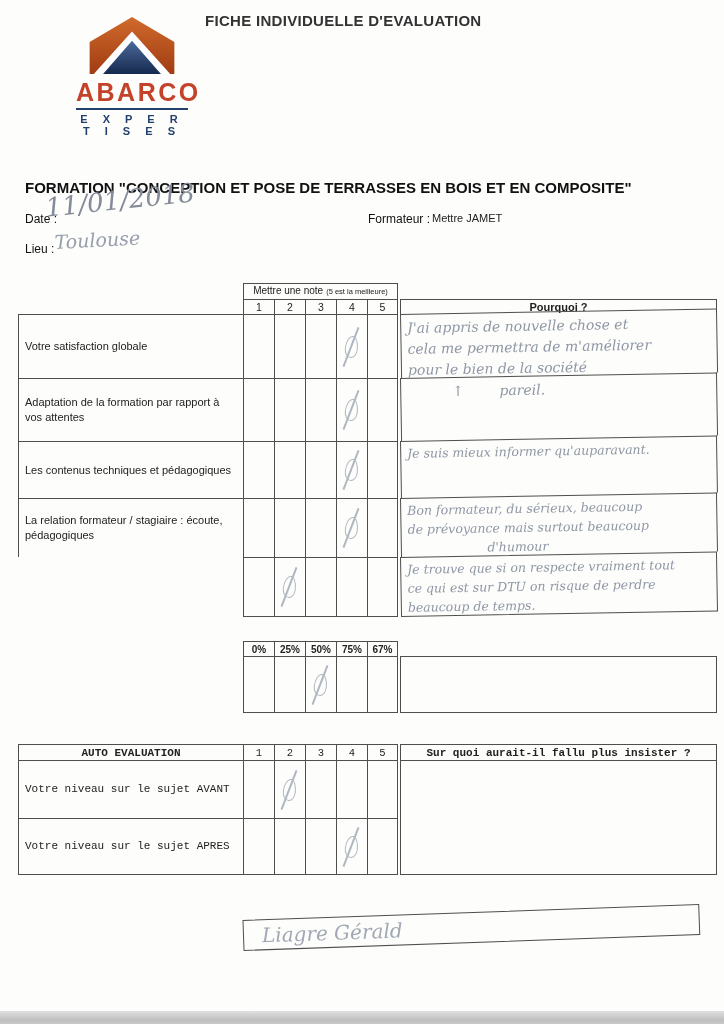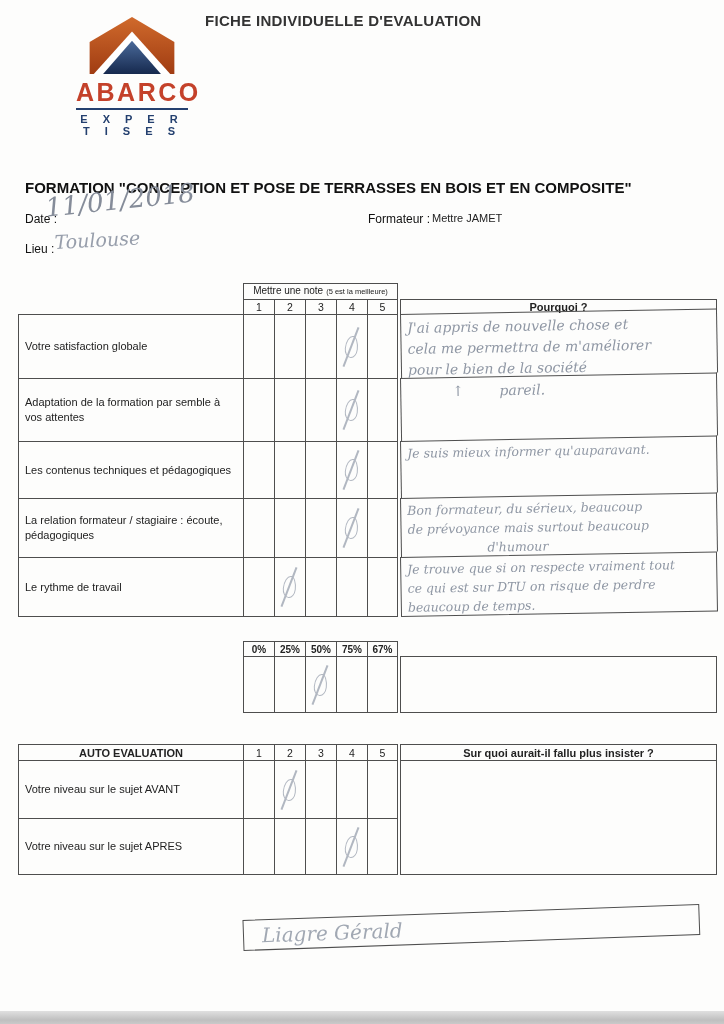--- a/index.html
+++ b/index.html
@@ -26,21 +26,21 @@
                transform:rotate(-6deg); transform-origin:left top; }
   .hand-lieu { position:absolute; left:54px; top:231px; font-size:19px; color:#979eab;
                transform:rotate(-3deg); transform-origin:left top; }
   
   .grid { position:absolute; display:grid; }
   .rt { left:18px; top:283px; grid-template-columns:225px 31px 31px 31px 31px 31px 2px 317px;
         grid-template-rows:16px 15px 64px 63px 57px 59px 60px; }
   .pt { left:18px; top:641px; grid-template-columns:225px 31px 31px 31px 31px 31px 2px 317px;
         grid-template-rows:15px 57px; }
   .at { left:18px; top:744px; grid-template-columns:225px 31px 31px 31px 31px 31px 2px 317px;
-        grid-template-rows:16px 58px 57px; }
+        grid-template-rows:16px 58px 57px;font-family:Liberation Mono, monospace; }
   .nt { left:30px; top:920px; grid-template-columns:213px 457px; grid-template-rows:31px; }
   .c  { border-top:1px solid #4e4e4e; border-left:1px solid #4e4e4e; position:relative; background:transparent; }
   .br { border-right:1px solid #4e4e4e; }
   .bb { border-bottom:1px solid #4e4e4e; }
   .lab { display:flex; align-items:center; padding:3px 8px 3px 6px; font-size:11px; line-height:1.35; }
   .num { display:flex; align-items:center; justify-content:center; font-size:10.5px; }
   .hdr { display:flex; align-items:center; justify-content:center; font-size:11px; font-weight:bold; }
   .pnum { font-weight:bold; font-size:10px; }
   .note-hdr { display:flex; align-items:baseline; justify-content:center; gap:3px; padding-top:1px; }
   .note-hdr .m { font-size:10px; }
@@ -114,21 +114,21 @@
     <div class="c" style="grid-area:3/3"></div>
     <div class="c" style="grid-area:3/4"></div>
     <div class="c" style="grid-area:3/5">
         <span class="mark"></span>
       </div>
     <div class="c br" style="grid-area:3/6"></div>
     <div class="c br comment" style="grid-area:3/8; font-size:14px;">J'ai appris de nouvelle chose et
 cela me permettra de m'améliorer
 pour le bien de la société</div>
 
-    <div class="c lab" style="grid-area:4/1">Adaptation de la formation par semble à vos attentes</div>
+    <div class="c lab" style="grid-area:4/1">Adaptation de la formation par rapport à vos attentes</div>
     <div class="c" style="grid-area:4/2"></div>
     <div class="c" style="grid-area:4/3"></div>
     <div class="c" style="grid-area:4/4"></div>
     <div class="c" style="grid-area:4/5">
         <span class="mark"></span>
       </div>
     <div class="c br" style="grid-area:4/6"></div>
     <div class="c br comment" style="grid-area:4/8; padding-left:42px; font-size:14px;">  ↑        pareil.</div>
 
     <div class="c lab" style="grid-area:5/1">Les contenus techniques et pédagogiques</div>
@@ -146,21 +146,20 @@
     <div class="c" style="grid-area:6/3"></div>
     <div class="c" style="grid-area:6/4"></div>
     <div class="c" style="grid-area:6/5">
         <span class="mark"></span>
       </div>
     <div class="c br" style="grid-area:6/6"></div>
     <div class="c br comment" style="grid-area:6/8">Bon formateur, du sérieux, beaucoup
 de prévoyance mais surtout beaucoup
                     d'humour</div>
 
-    <div class="c lab bb" style="grid-area:7/1">Le rythme de travail</div>
     <div class="c bb" style="grid-area:7/2"></div>
     <div class="c bb" style="grid-area:7/3">
         <span class="mark"></span>
       </div>
     <div class="c bb" style="grid-area:7/4"></div>
     <div class="c bb" style="grid-area:7/5"></div>
     <div class="c br bb" style="grid-area:7/6"></div>
     <div class="c br bb comment" style="grid-area:7/8">Je trouve que si on respecte vraiment tout
 ce qui est sur DTU on risque de perdre
 beaucoup de temps.</div>

